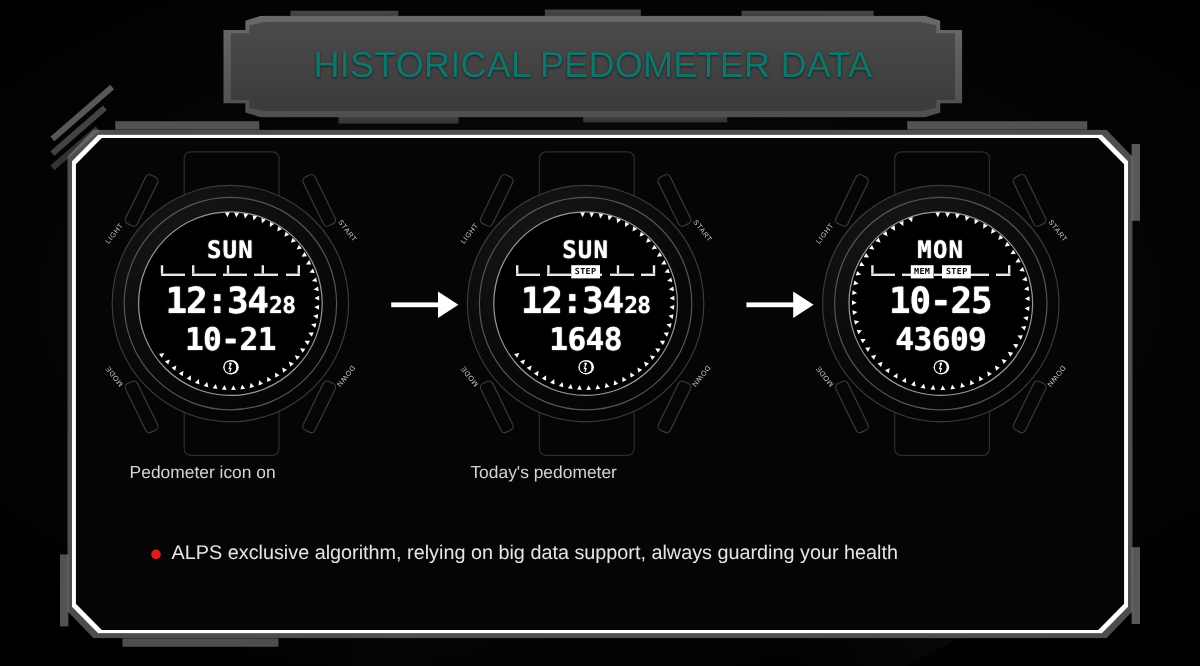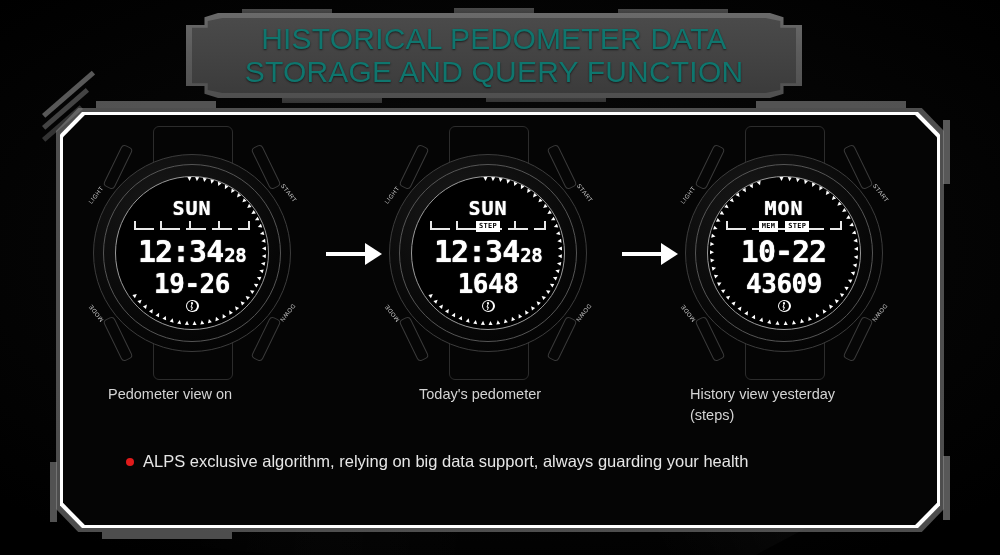--- a/index.html
+++ b/index.html
@@ -116,21 +116,21 @@
   .arrow{position:absolute;top:115px;width:56px;height:22px;}
   .arrow.a1{left:254px;} .arrow.a2{left:550px;}
   .arrow .shaft{position:absolute;left:0;top:9px;width:40px;height:4px;background:#fff;}
   .arrow .head{position:absolute;right:0;top:0;width:0;height:0;
     border-top:11px solid transparent;border-bottom:11px solid transparent;
     border-left:17px solid #fff;}
 
   
   #captions{position:absolute;left:108px;top:384px;width:830px;height:54px;}
   .cap{position:absolute;top:0;color:#d4d4d4;font-size:14.5px;line-height:1.45;width:250px;}
-  .cap.c1{left:0;} .cap.c2{left:311px;} .cap.c3{left:582px;}
+  .cap.c1{left:0;} .cap.c2{left:284px;} .cap.c3{left:582px;}
 
   
   #note{position:absolute;left:126px;top:450px;width:760px;display:flex;gap:9px;align-items:flex-start;}
   #note .dot{width:8px;height:8px;border-radius:50%;background:#e01b1b;margin-top:8px;flex:0 0 auto;}
   #note .txt{color:#e6e6e6;font-size:16.5px;line-height:1.42;}
 </style>
 </head>
 <body>
 
 <div id="stage">
@@ -143,21 +143,20 @@
     <div class="banner-tab" style="left:56px;top:-4px;width:90px;height:8px;opacity:.85;"></div>
     <div class="banner-tab" style="left:268px;top:-5px;width:80px;height:9px;opacity:.85;"></div>
     <div class="banner-tab" style="left:432px;top:-4px;width:110px;height:8px;opacity:.85;"></div>
     <div class="banner-tab" style="left:96px;bottom:-5px;width:100px;height:9px;opacity:.8;"></div>
     <div class="banner-tab" style="left:300px;bottom:-4px;width:120px;height:8px;opacity:.8;"></div>
 
     <div class="banner-shell"></div>
     <div class="banner-inner"></div>
     <div class="title-text">
       <div class="title-line">HISTORICAL PEDOMETER DATA</div>
-      <div class="title-line">STORAGE AND QUERY FUNCTION</div>
     </div>
   </div>
 
   <div id="frame">
     <div class="chev" style="left:-14px;top:6px;width:66px;height:5px;transform:rotate(-41deg);transform-origin:0 0;"></div>
     <div class="chev" style="left:-14px;top:18px;width:58px;height:5px;transform:rotate(-41deg);transform-origin:0 0;opacity:.6;"></div>
     <div class="chev" style="left:-14px;top:30px;width:50px;height:5px;transform:rotate(-41deg);transform-origin:0 0;opacity:.45;"></div>
     <div class="chev" style="left:40px;top:-7px;width:120px;height:7px;opacity:.75;"></div>
     <div class="chev" style="left:700px;top:-7px;width:150px;height:7px;opacity:.75;"></div>
     <div class="chev" style="right:-6px;top:12px;width:7px;height:64px;opacity:.8;"></div>
@@ -250,21 +249,21 @@
             <div class="tickup" style="left:26px;"></div>
             <div class="tickup" style="left:55px;"></div>
             <div class="tickup" style="left:84px;"></div>
             <div class="tickup" style="right:0;"></div>
             <div class="flagset"></div>
           </div>
           <div class="lcd-main">
             <span class="big">12:34</span>
             <span class="small">28</span>
           </div>
-          <div class="lcd-sub">19-26</div>
+          <div class="lcd-sub">10-21</div>
           <div class="ped-icon">
             <svg width="10" height="10" viewBox="0 0 10 10">
                 <circle cx="5" cy="5" r="5" fill="#000"></circle>
                 <circle cx="5" cy="2.2" r="1.1" fill="#fff"></circle>
                 <path d="M5 3.4 L4 6.2 L5.4 6.2 L4.6 8.6" stroke="#fff" stroke-width="1" fill="none" stroke-linecap="round"></path>
               </svg>
           </div>
         </div>
       </div>
     </div>
@@ -438,46 +437,42 @@
           <div class="segbar">
             <div class="rail"></div>
             <div class="tickup" style="left:0;"></div>
             <div class="tickup" style="right:0;"></div>
             <div class="flagset">
               <span class="flag">MEM</span>
               <span class="flag">STEP</span>
             </div>
           </div>
           <div class="lcd-main">
-            <span class="big">10-22</span>
+            <span class="big">10-25</span>
             <span class="small"></span>
           </div>
           <div class="lcd-sub">43609</div>
           <div class="ped-icon">
             <svg width="10" height="10" viewBox="0 0 10 10">
                 <circle cx="5" cy="5" r="5" fill="#000"></circle>
                 <circle cx="5" cy="2.2" r="1.1" fill="#fff"></circle>
                 <path d="M5 3.4 L4 6.2 L5.4 6.2 L4.6 8.6" stroke="#fff" stroke-width="1" fill="none" stroke-linecap="round"></path>
               </svg>
           </div>
         </div>
       </div>
     </div>
   </div>
 
   <div id="captions">
     <div class="cap c1">
-      <div>Pedometer view on</div>
+      <div>Pedometer icon on</div>
     </div>
     <div class="cap c2">
       <div>Today's pedometer</div>
-    </div>
-    <div class="cap c3">
-      <div>History view yesterday</div>
-      <div>(steps)</div>
     </div>
   </div>
 
   <div id="note">
     <div class="dot"></div>
     <div class="txt">ALPS exclusive algorithm, relying on big data support, always guarding your health</div>
   </div>
 
 </div>
 

